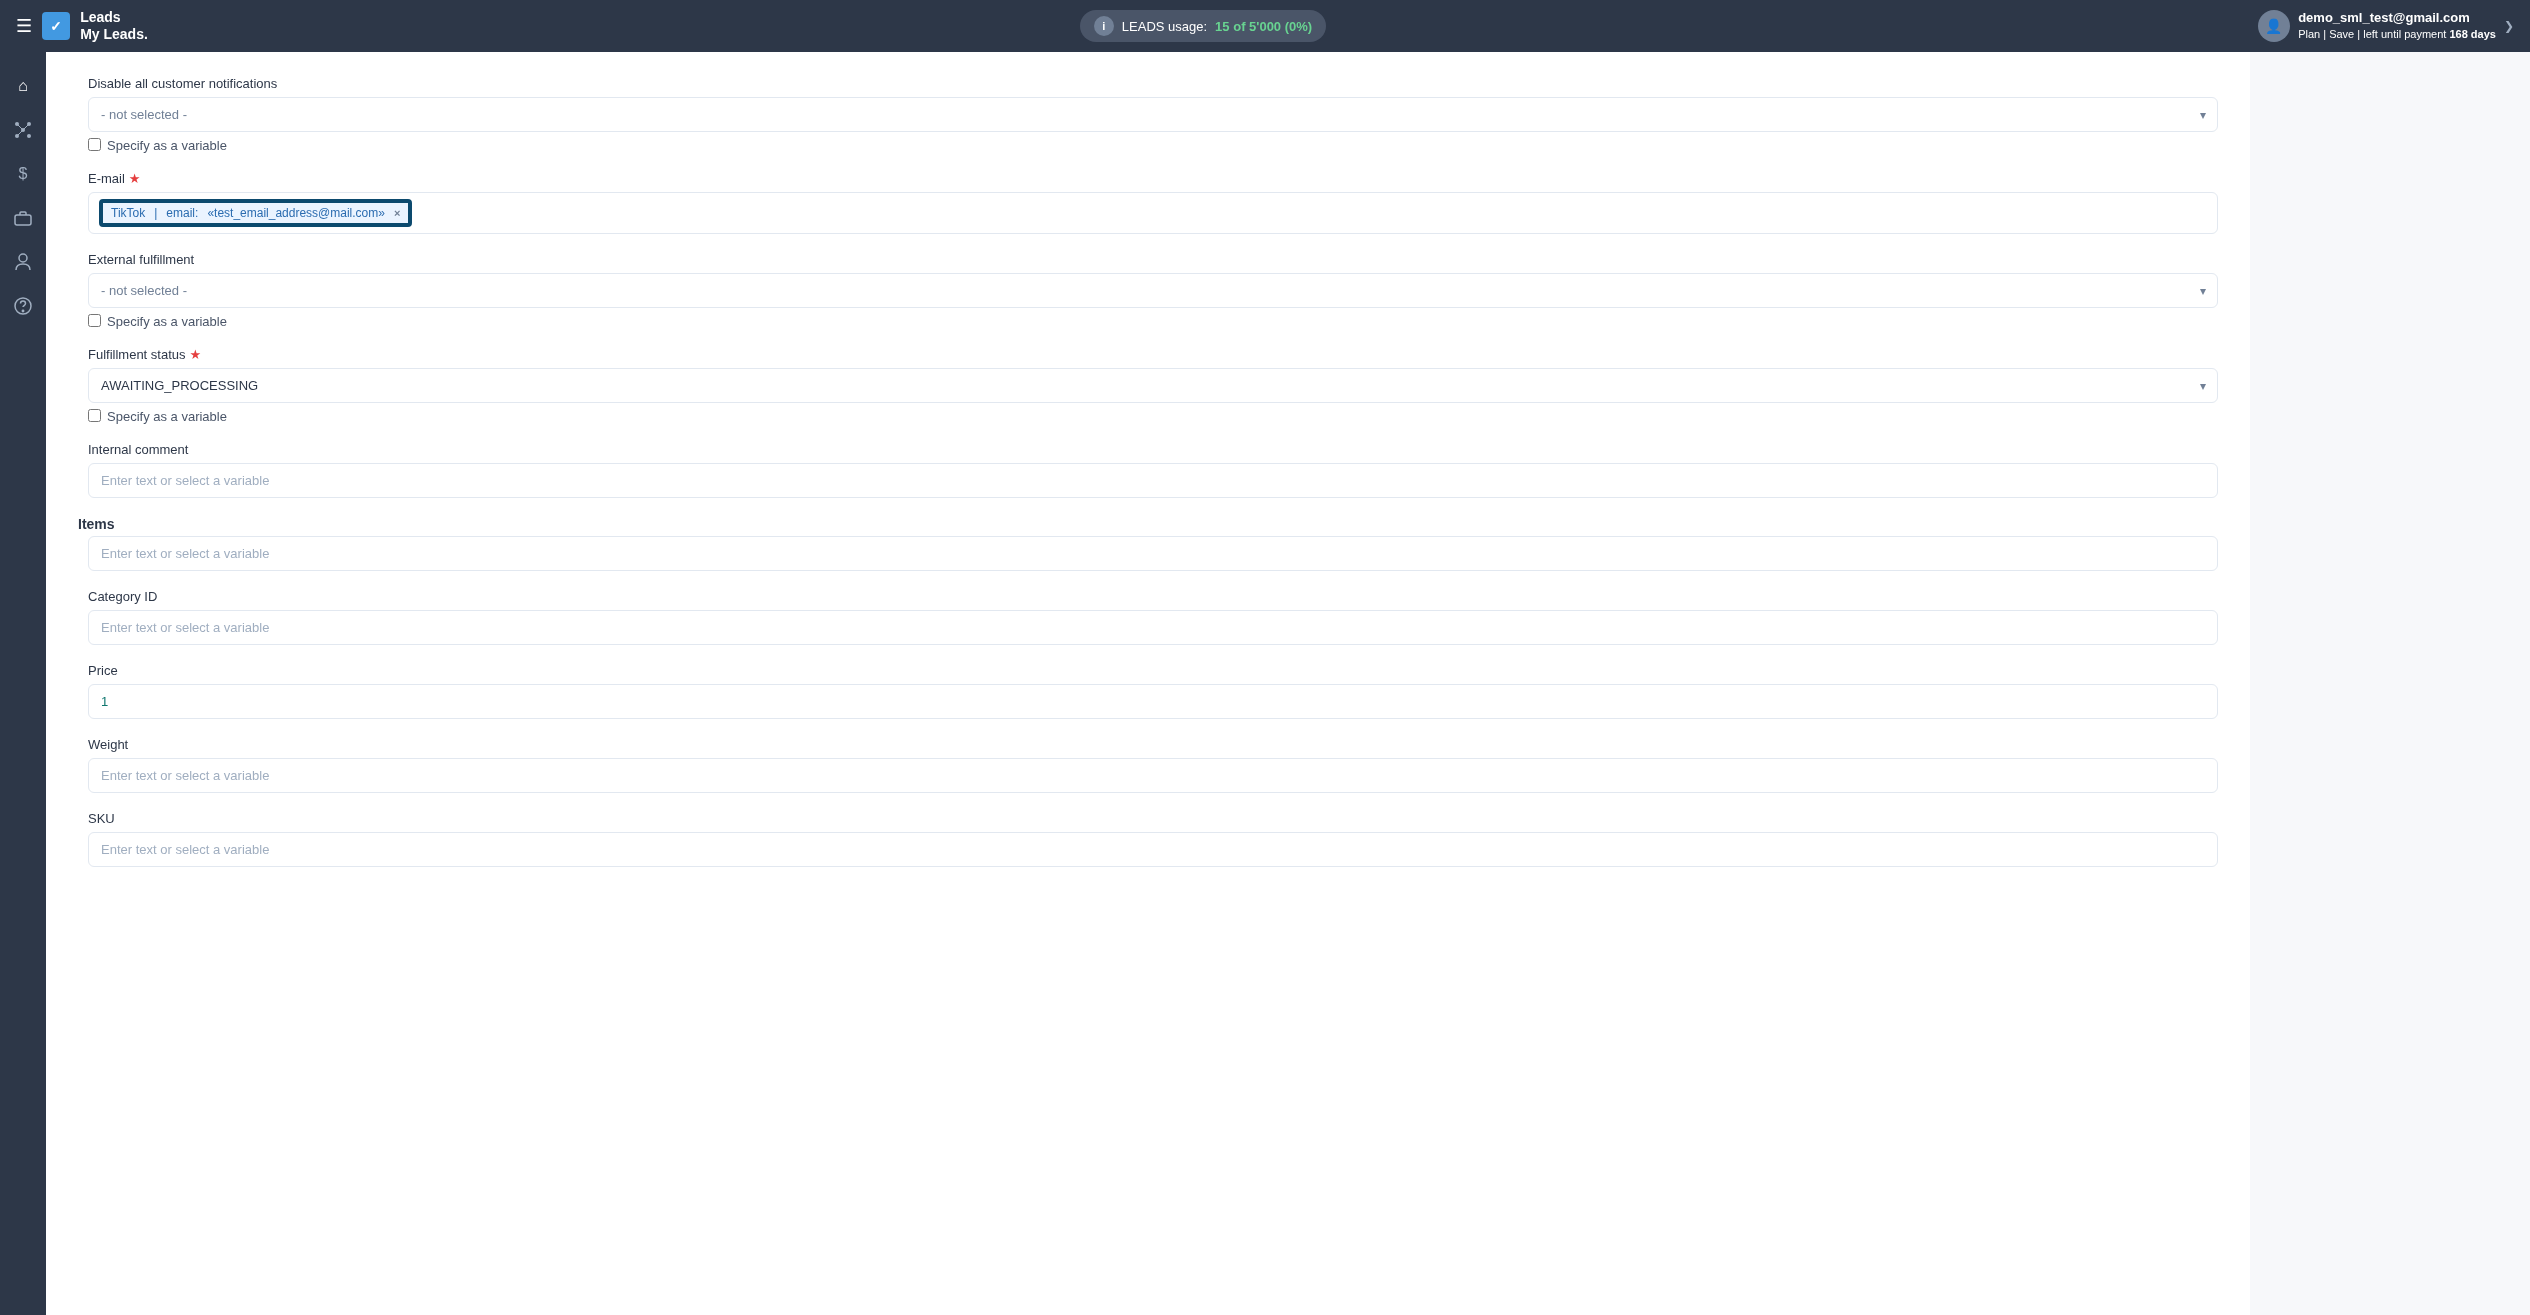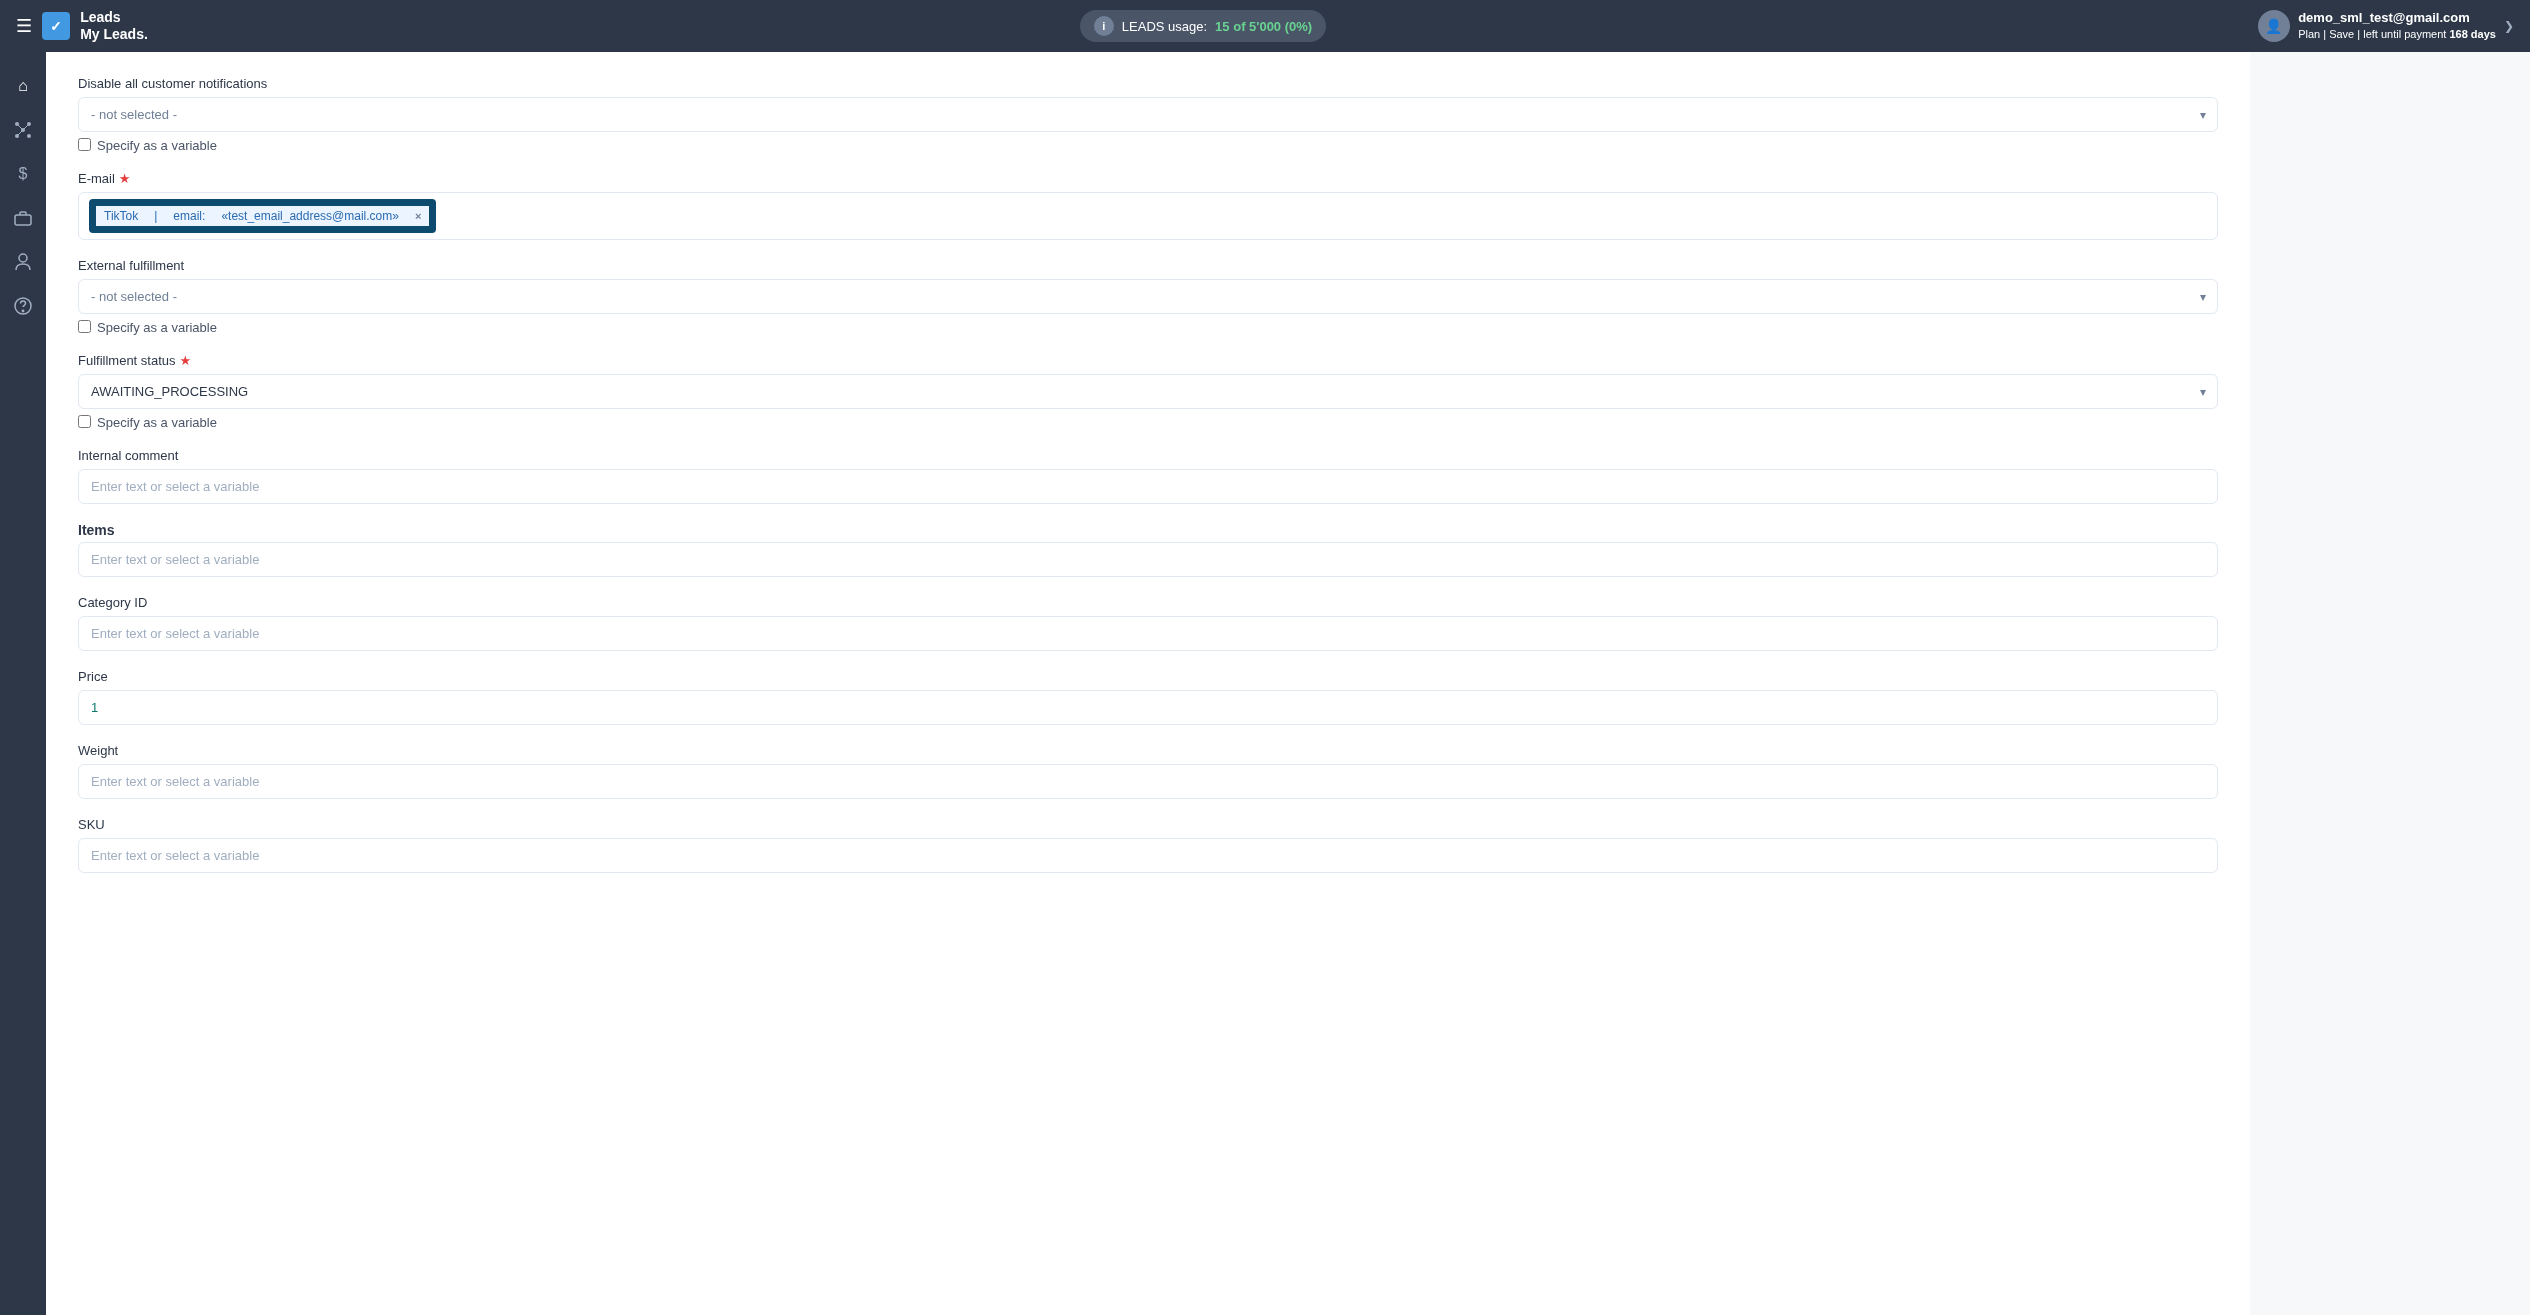--- a/index.html
+++ b/index.html
@@ -89,21 +89,21 @@
     }
 
     .form-panel {
       background: #fff;
       margin: 0;
       padding: 24px 32px;
       min-height: 100%;
     }
 
     
-    .field-group { margin-bottom: 18px; }
+    .field-group { margin-bottom: 18px; margin-left: 10px; }
     .field-label {
       font-size: 13px;
       font-weight: 500;
       color: #2d3748;
       margin-bottom: 6px;
       display: flex;
       align-items: center;
       gap: 4px;
     }
     .field-label .required { color: #e53e3e; }
@@ -161,28 +161,28 @@
       border: 1px solid #e2e8f0;
       border-radius: 6px;
       display: flex;
       align-items: center;
       gap: 6px;
       background: #fff;
       flex-wrap: wrap;
     }
     .tag-chip {
       background: #ebf4ff;
-      border: 7px solid #0c4a6e;
+      border: 4px solid #0c4a6e;
       border-radius: 4px;
       padding: 3px 8px;
       font-size: 12px;
       color: #2b6cb0;
       display: flex;
       align-items: center;
-      gap: 16px;
+      gap: 9px;
     }
     .tag-chip .tag-close {
       color: #718096;
       cursor: pointer;
       font-size: 11px;
       font-weight: bold;
     }
 
     
     .section-title {

